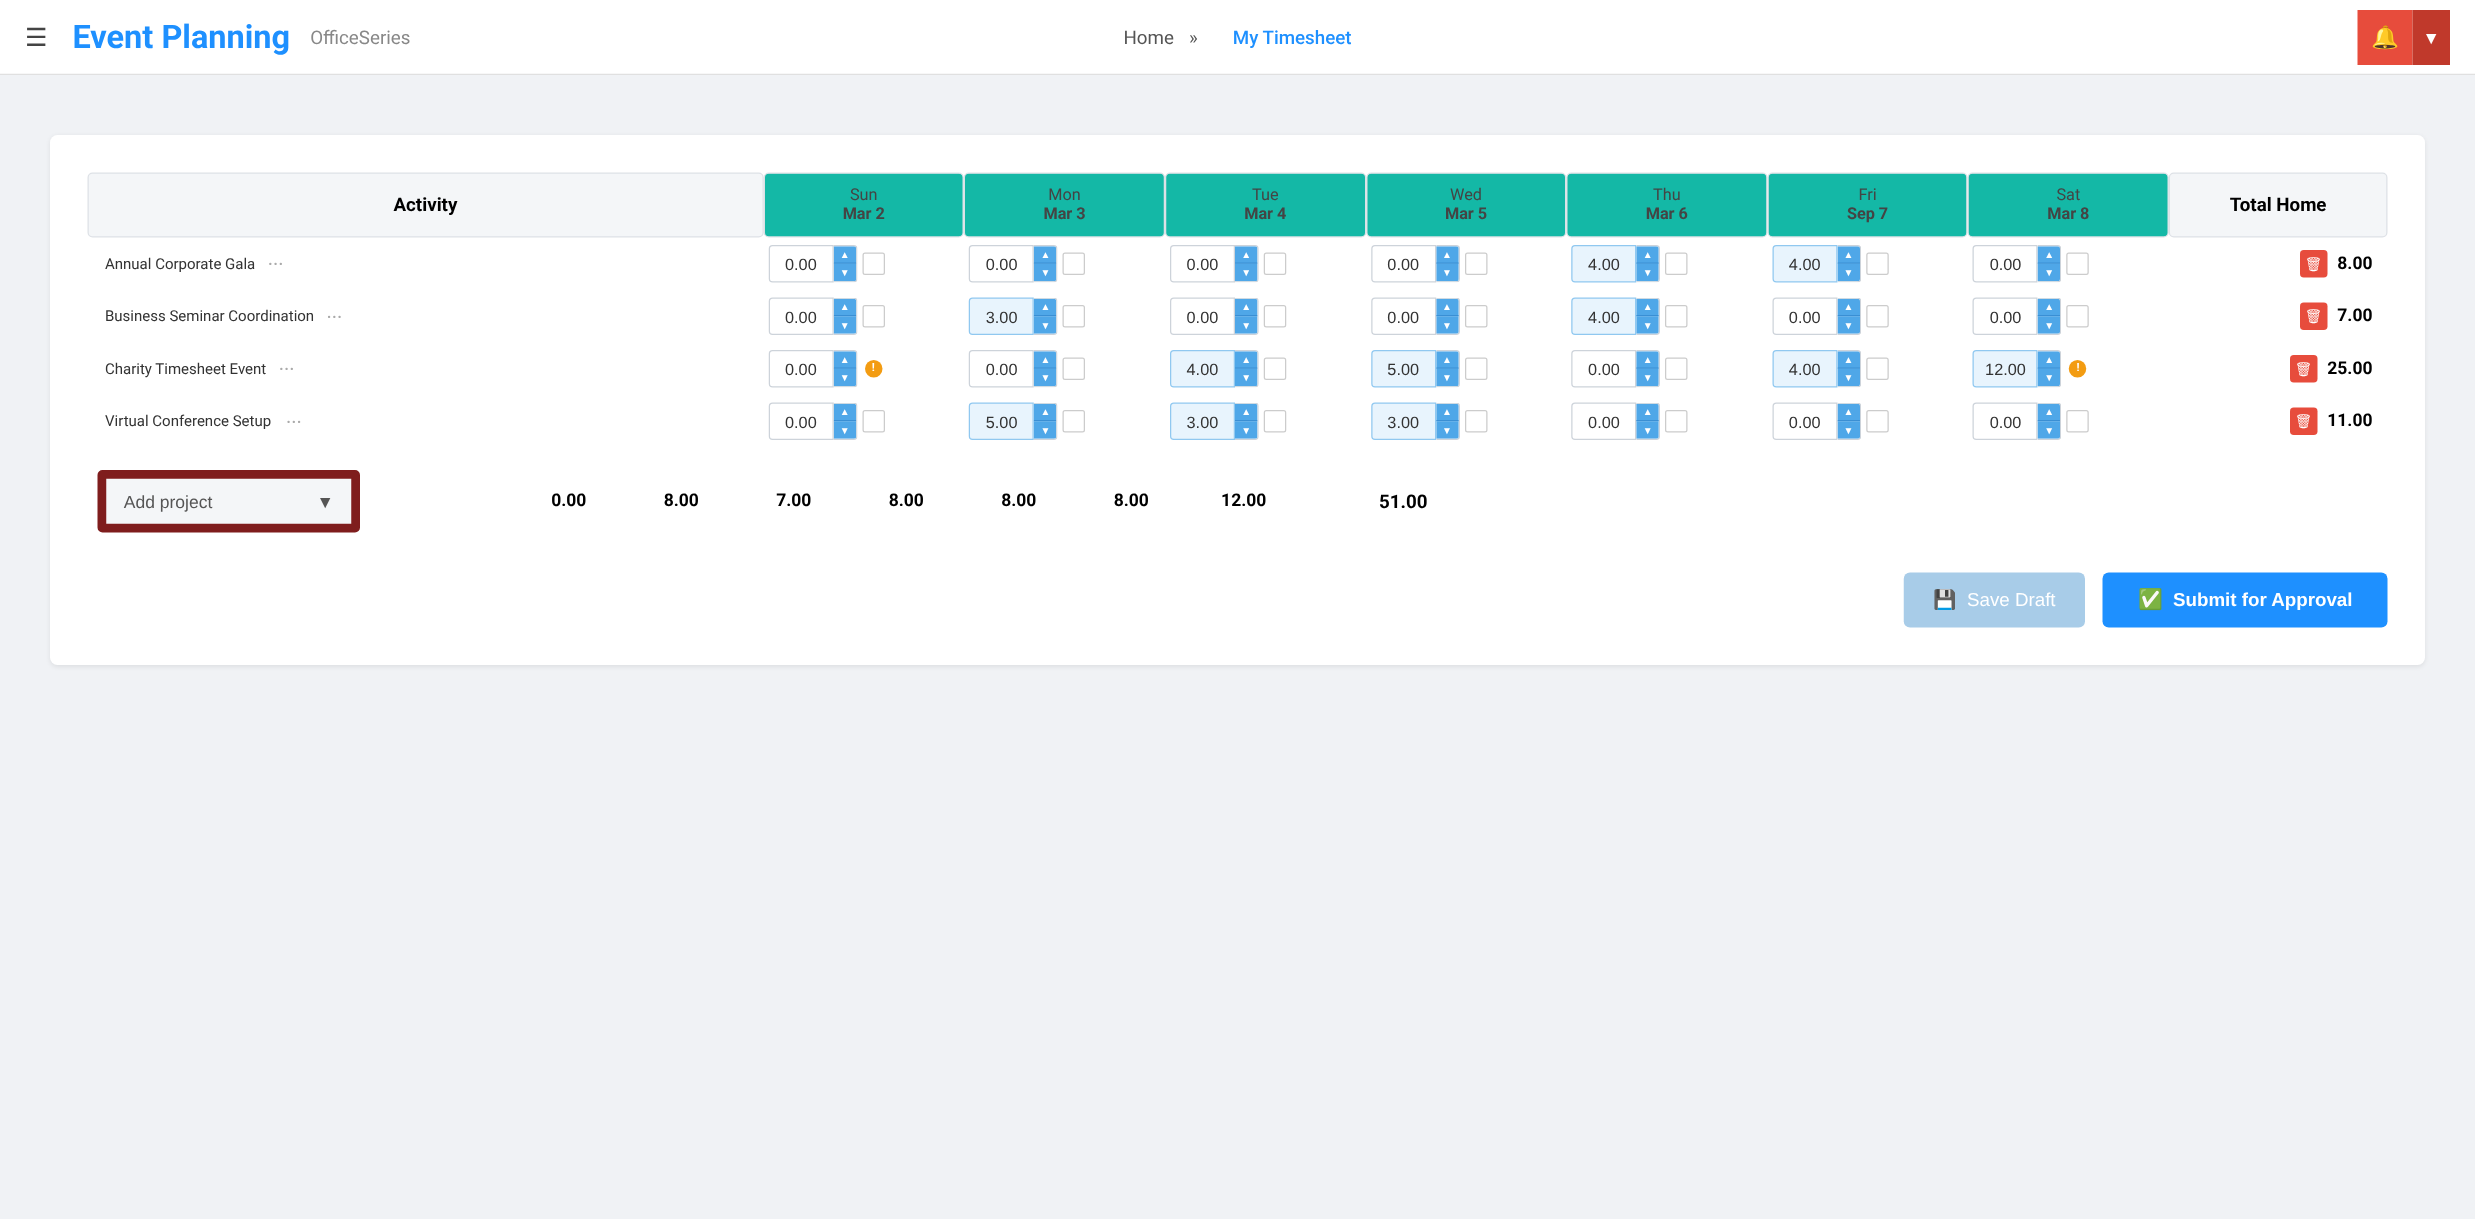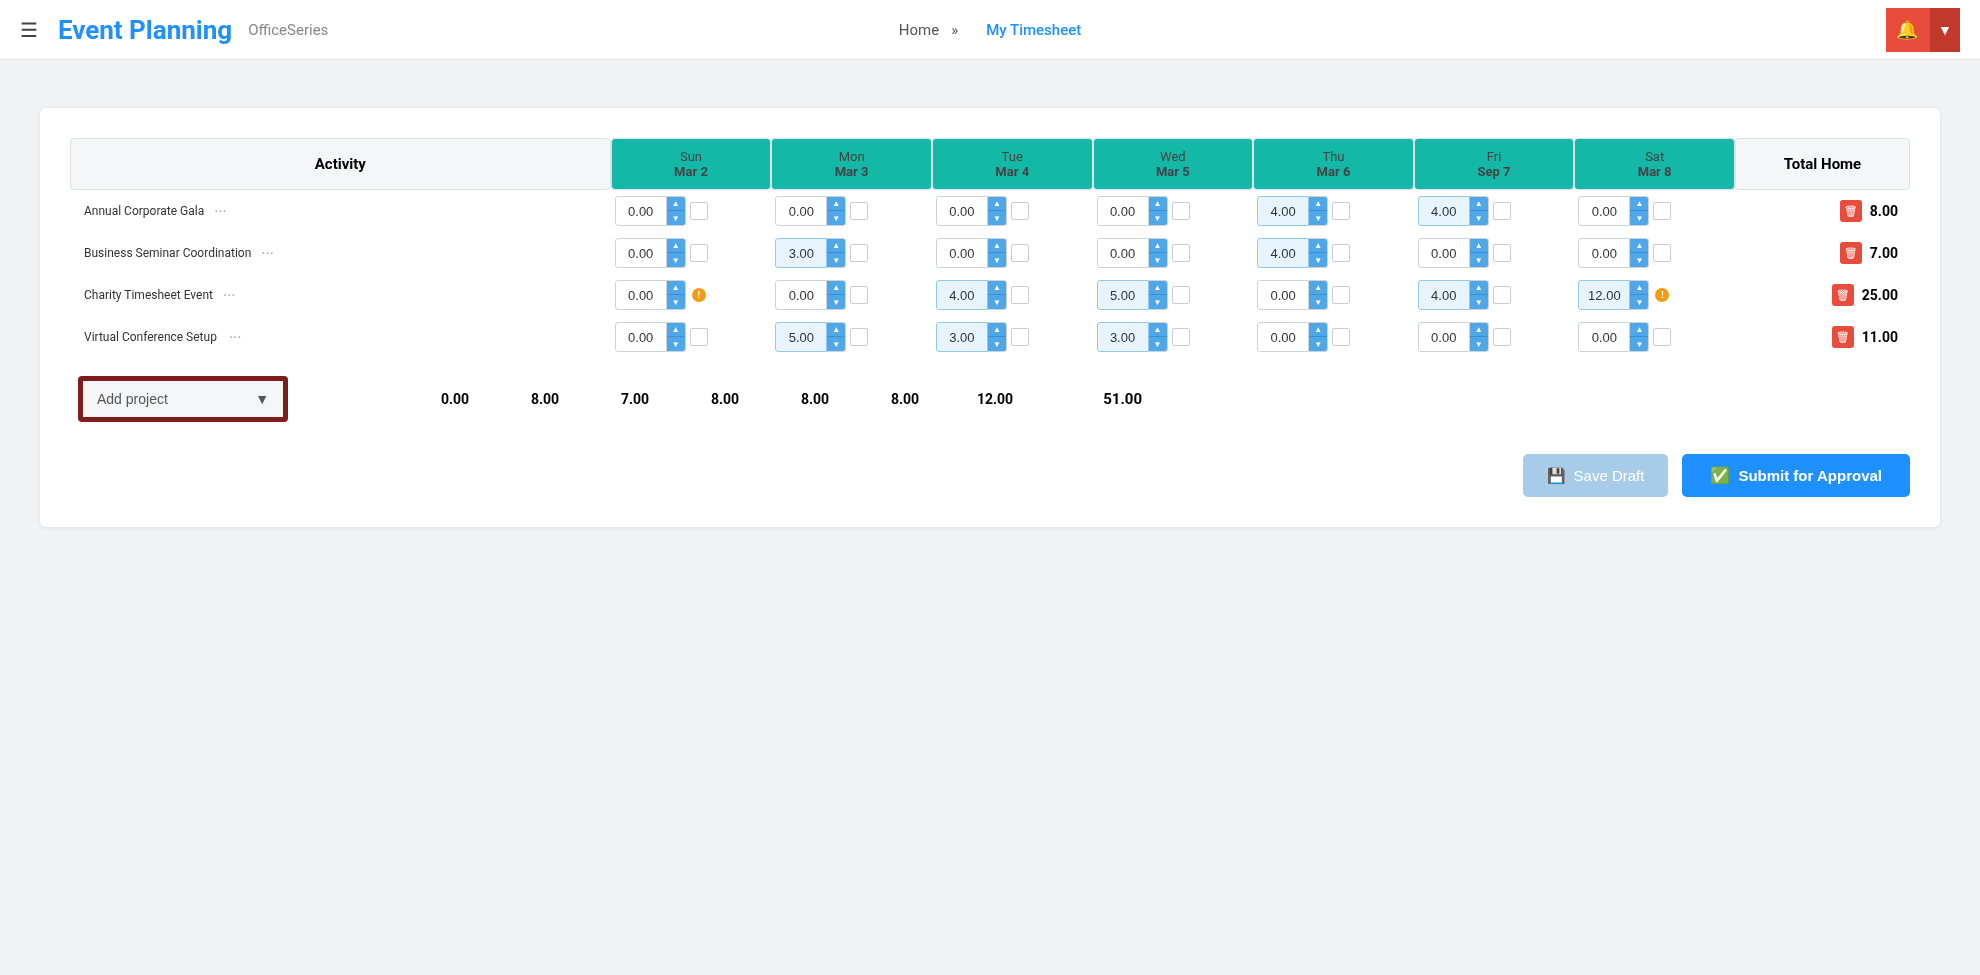--- a/index.html
+++ b/index.html
@@ -97,21 +97,21 @@
       border-radius: 3px; cursor: pointer; font-size: 11px;
       display: flex; align-items: center; justify-content: center;
     }
 
     
     .total-val { font-weight: 700; font-size: 14px; text-align: right; padding-right: 8px; }
 
     
     .add-project-btn {
       display: flex; align-items: center; justify-content: space-between;
-      background: #f4f6f8; border: 5px solid #7f1d1d; border-radius: 4px;
+      background: #f4f6f8; border: 7px solid #7f1d1d; border-radius: 4px;
       padding: 10px 14px; font-size: 14px; color: #555; cursor: pointer;
       min-width: 200px; width: 210px;
     }
 
     
     .bottom-actions { display: flex; justify-content: flex-end; gap: 14px; margin-top: 24px; }
     .save-draft-btn {
       background: #a8cce8; border: none; color: #fff; padding: 12px 24px;
       border-radius: 5px; font-size: 15px; cursor: pointer; display: flex;
       align-items: center; gap: 8px;

